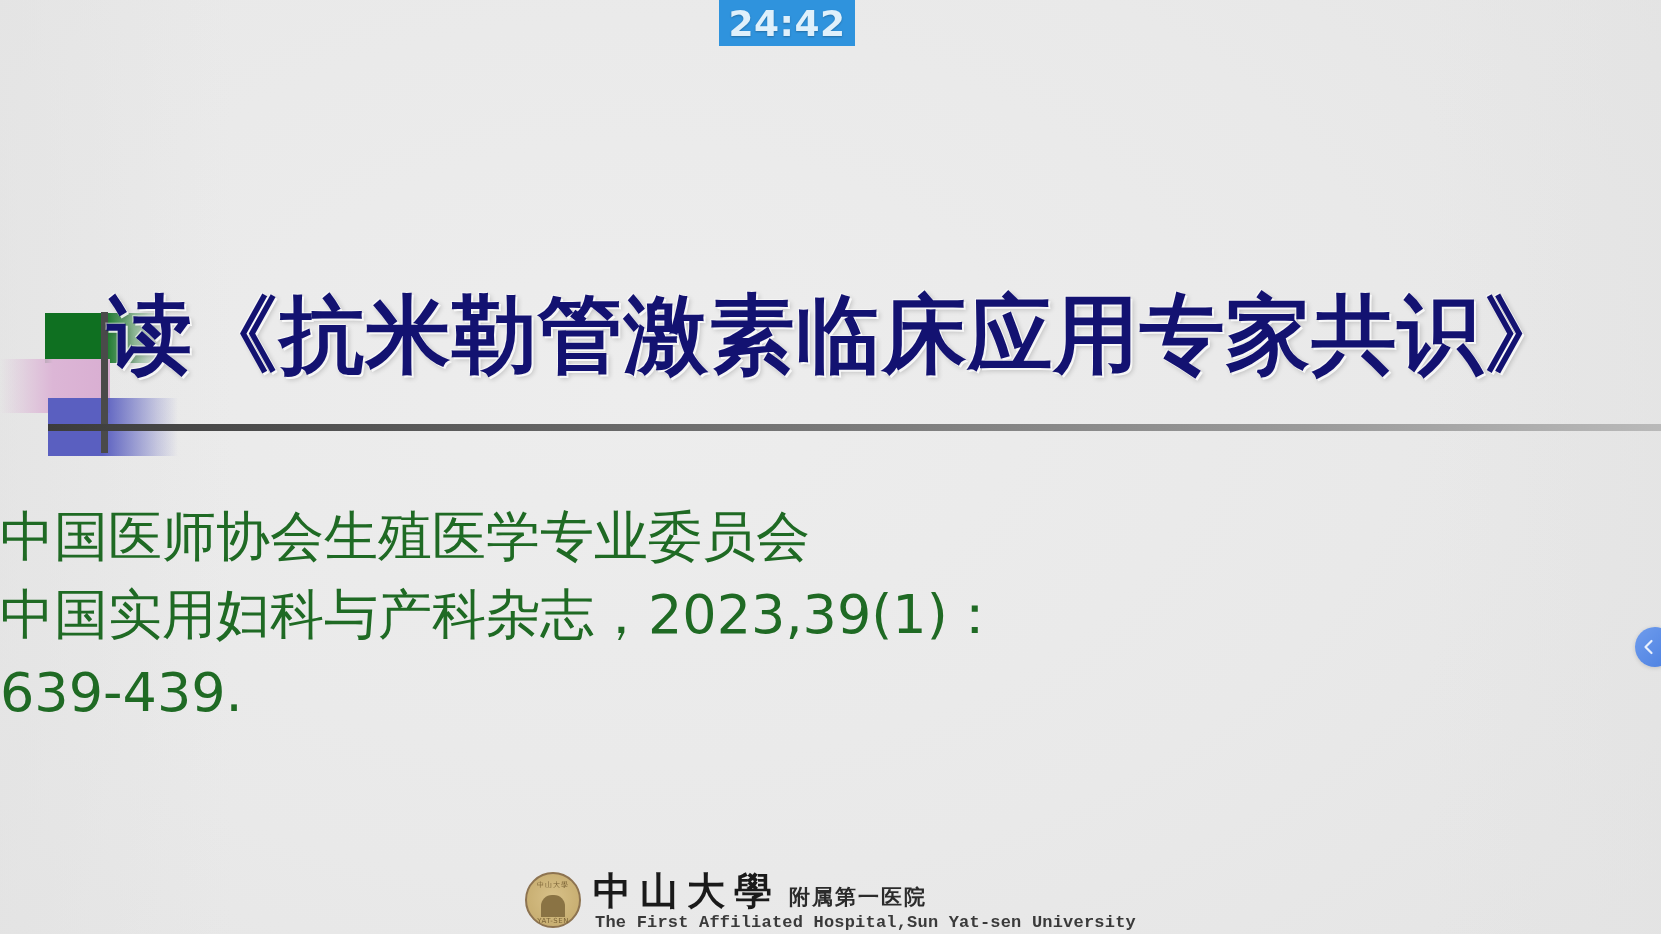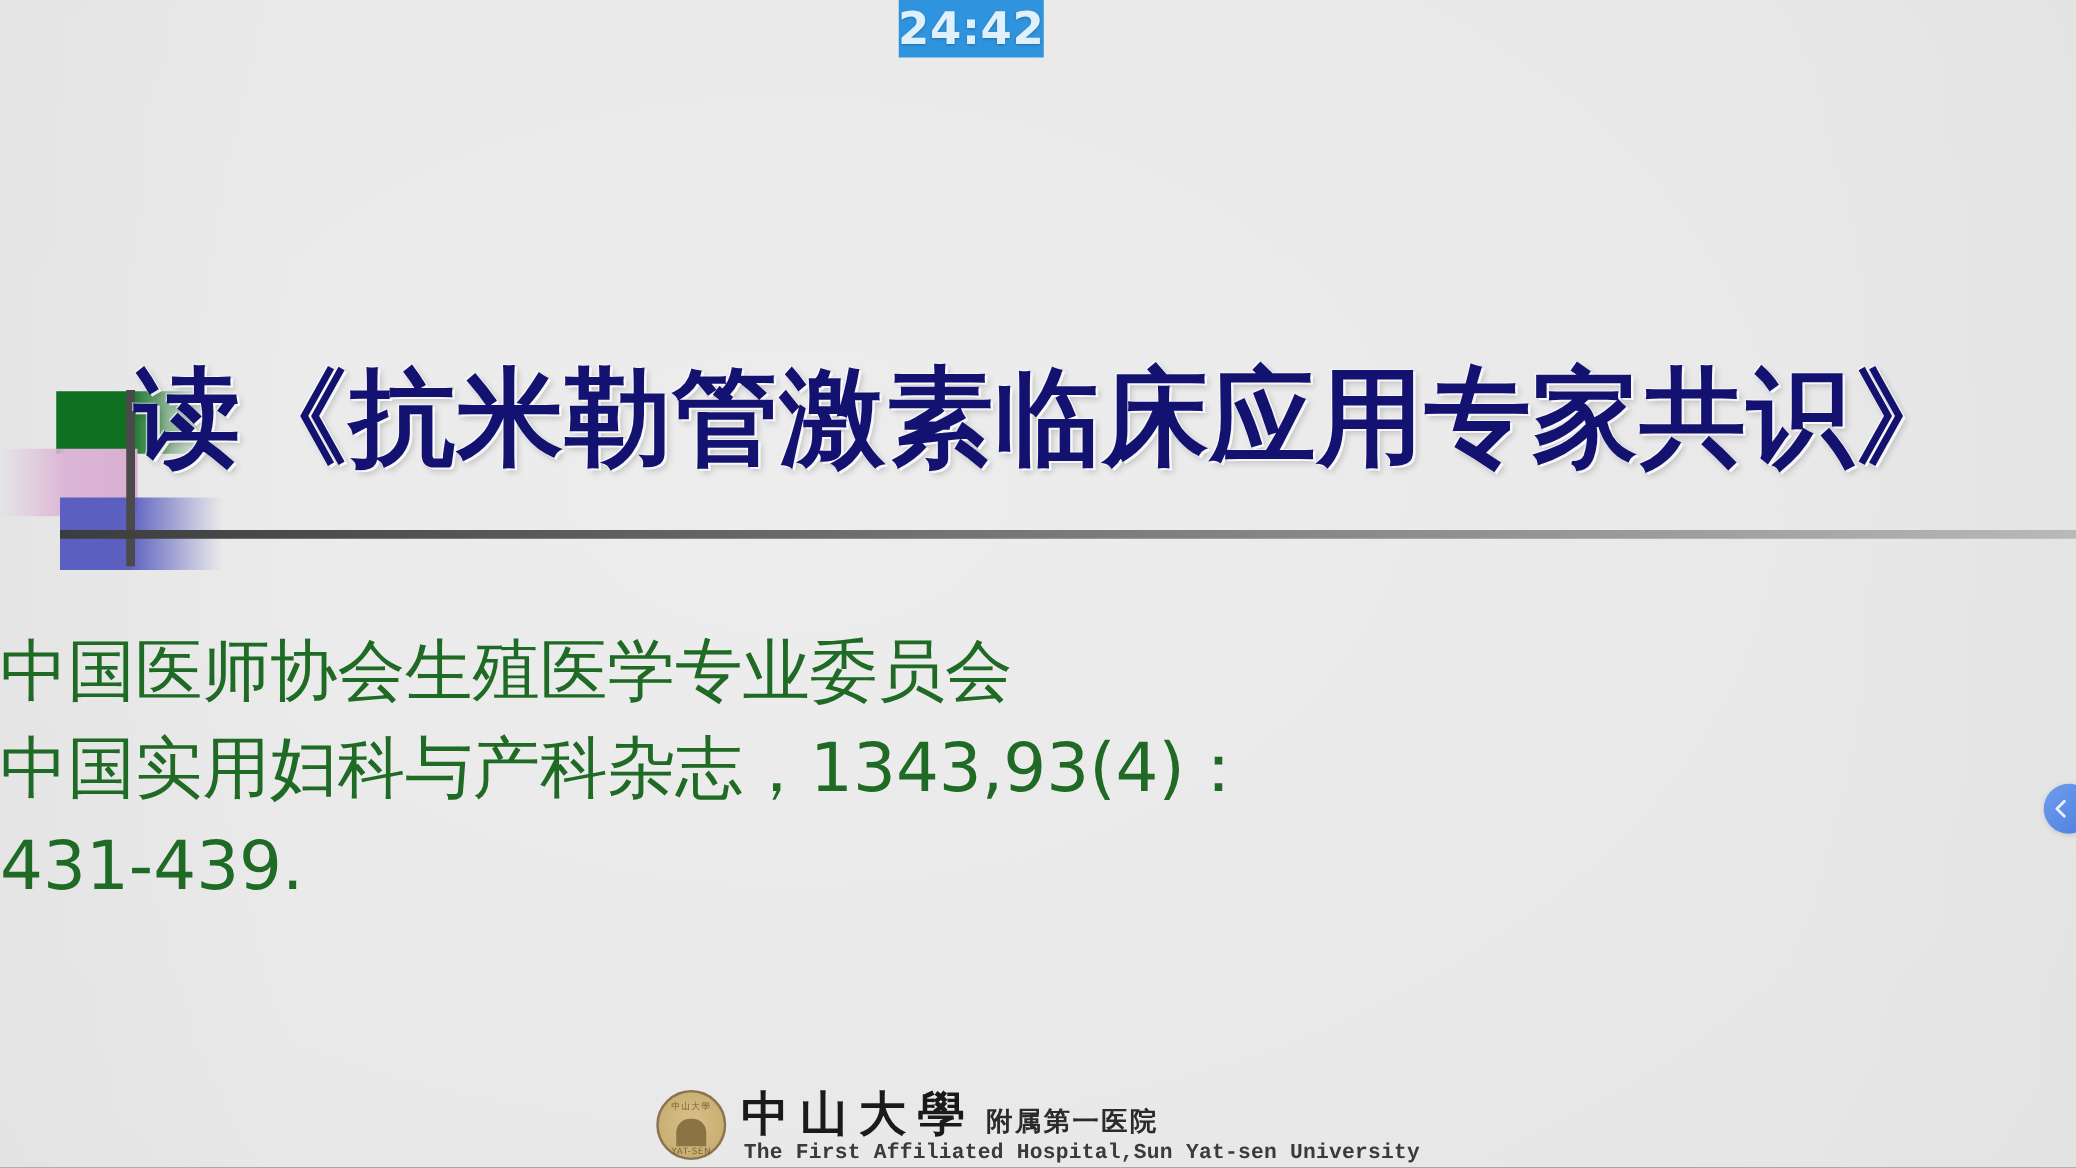--- a/index.html
+++ b/index.html
@@ -44,21 +44,21 @@
       rgba(236,236,236,0) 14%,
       rgba(236,236,236,0) 86%,
       rgba(226,226,226,.5) 100%);
   }
 
   
   #timer {
     position: absolute;
     left: 719px;
     top: 0px;
-    width: 116px;
+    width: 136px;
     height: 46px;
     background: #2f93dd;
     display: flex;
     align-items: center;
     justify-content: center;
     color: #dff0fb;
     font-size: 36px;
     font-weight: bold;
     letter-spacing: .5px;
     font-family: "DejaVu Sans", sans-serif;
@@ -255,22 +255,22 @@
     <div class="deco" id="deco-green"></div>
     <div class="deco" id="deco-pink"></div>
     <div class="deco" id="deco-blue"></div>
     <div class="deco" id="deco-vline"></div>
     <div class="deco" id="deco-hline"></div>
 
     <div id="title">读《抗米勒管激素临床应用专家共识》</div>
 
     <div id="body-text">
       <span class="ln">中国医师协会生殖医学专业委员会</span>
-      <span class="ln">中国实用妇科与产科杂志，1343,93(4)：</span>
-      <span class="ln">431-439.</span>
+      <span class="ln">中国实用妇科与产科杂志，2023,39(1)：</span>
+      <span class="ln">639-439.</span>
     </div>
 
     <div id="footer-logo">
       <div id="logo-seal">
         <span class="seal-top">中山大學</span>
         <span class="seal-arch"></span>
         <span class="seal-bottom">YAT-SEN</span>
       </div>
       <div id="logo-words">
         <div id="logo-cn-row">

